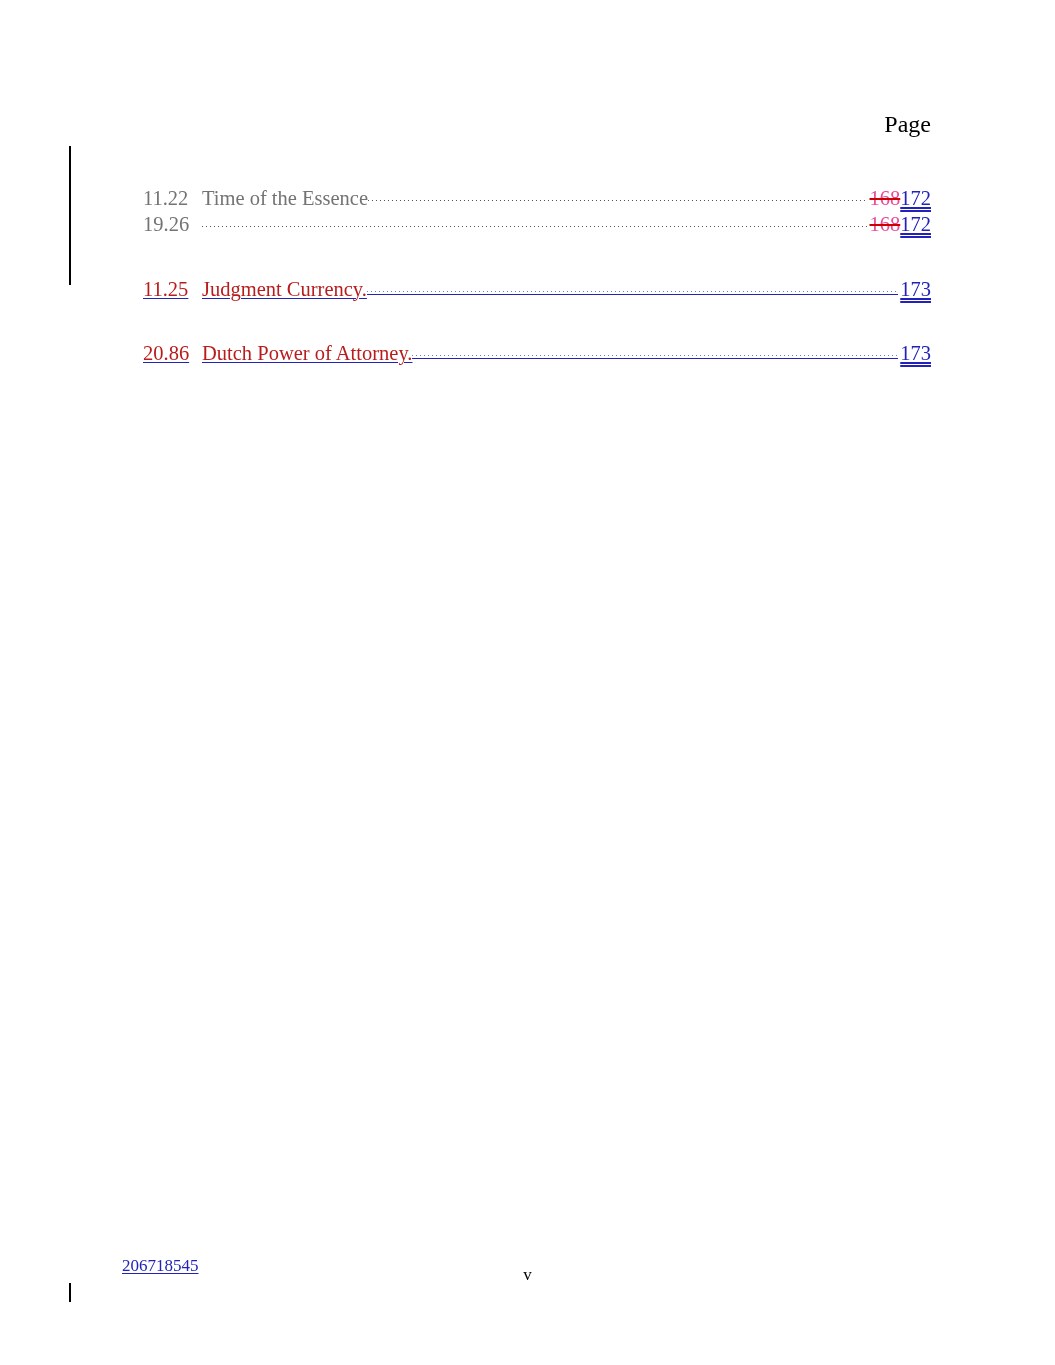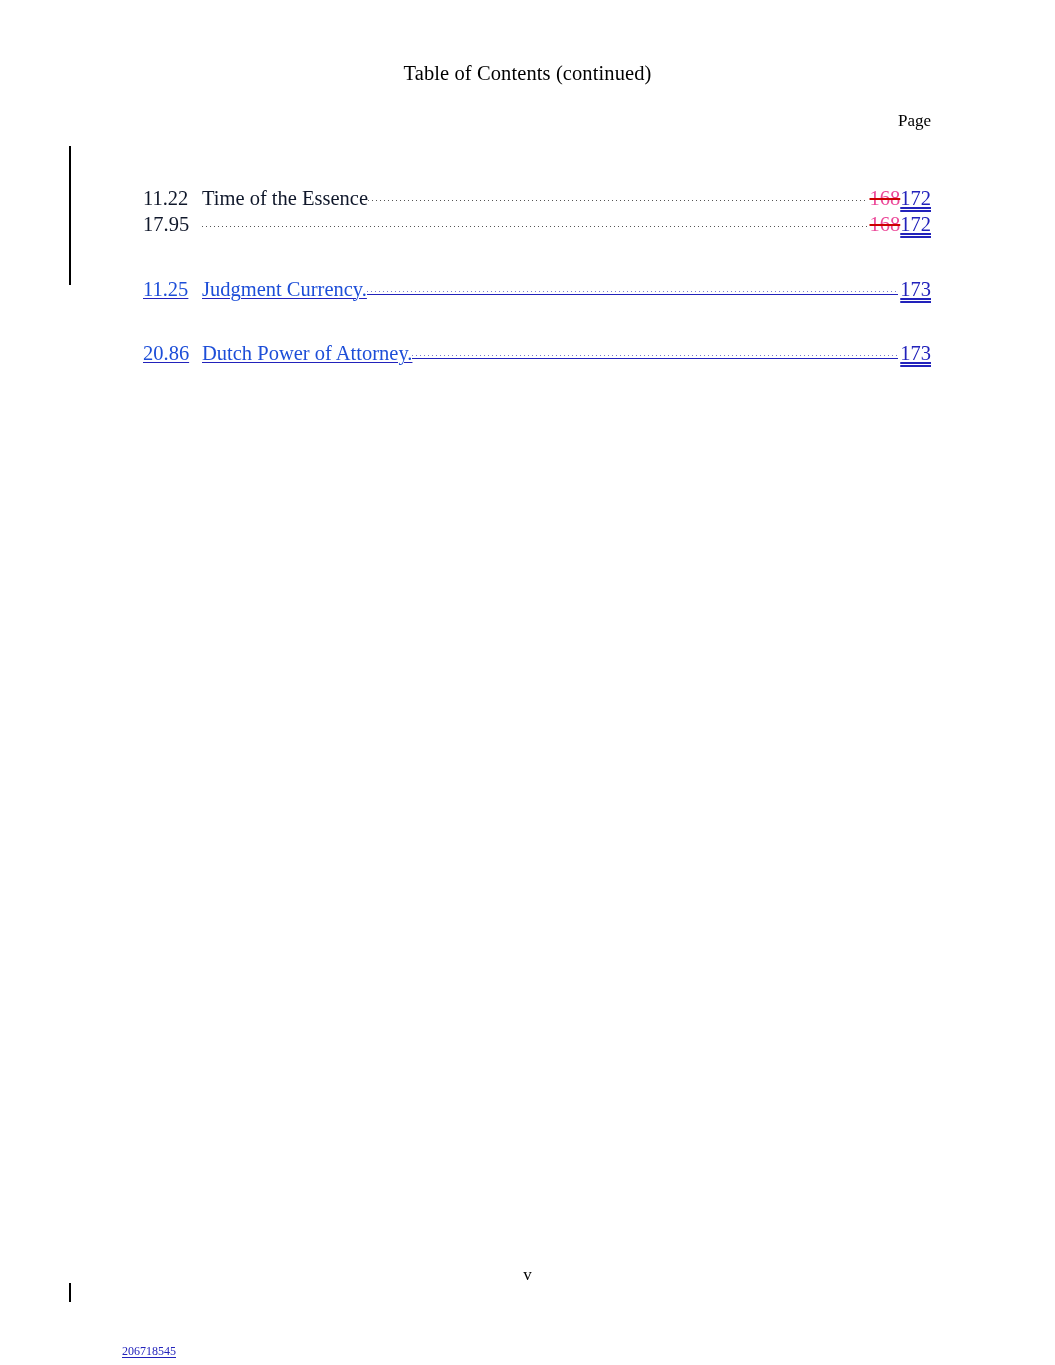--- a/index.html
+++ b/index.html
@@ -15,21 +15,21 @@
 
   .page { position:relative; width:1055px; height:1365px; }
 
   
   .doc-title {
     position:absolute; left:0; top:62px; width:1055px;
     text-align:center; font-size:20.5px; letter-spacing:0.1px;
   }
   .page-col-label {
     position:absolute; left:0; top:111px; width:931px;
-    text-align:right; font-size:17px;
+    text-align:right; font-size:24px;
   }
 
   
   .change-bar {
     position:absolute; left:69px; top:146px;
     width:2px; height:139px; background:#000000;
   }
   .change-bar-footer {
     position:absolute; left:69px; top:1283px;
     width:2px; height:19px; background:#000000;
@@ -55,21 +55,21 @@
     position:absolute; left:0; right:0; bottom:4px; height:1px;
     background-image:linear-gradient(to right,
         currentColor 0px, currentColor 1px, transparent 1px, transparent 4px);
     background-size:4px 1px;
     background-repeat:repeat-x;
   }
   .toc-pages { flex:0 0 auto; padding-left:2px; text-align:right; }
 
   
   .row-kept .toc-num,
-  .row-kept .toc-title { color:#0f172a; }
+  .row-kept .toc-title { color:#737373; }
   .row-kept .toc-leader { color:#555555; }
 
   
   .pg-del {
     color:#ec4899;
     text-decoration:line-through;
     text-decoration-color:#cc0000;
     text-decoration-thickness:1.5px;
   }
   
@@ -78,66 +78,65 @@
     text-decoration:underline;
     text-decoration-color:#2222bb;
     text-decoration-style:double;
     text-underline-offset:2px;
   }
 
   
   .row-ins { color:#2222bb; }
   .row-ins .toc-num,
   .row-ins .toc-title {
-    color:#1d4ed8;
+    color:#b91c1c;
     text-decoration:underline;
     text-decoration-color:#2222bb;
     text-underline-offset:2px;
     text-decoration-thickness:1px;
   }
   .row-ins .toc-leader { color:#7a7ad0; }
   .row-ins .toc-leader::before {
     content:"";
     position:absolute; left:0; right:0; bottom:1px; height:1px;
     background:#2222bb;
   }
 
   
   .folio {
     position:absolute; left:0; top:1265px; width:1055px;
     text-align:center; font-size:17px;
   }
   .doc-id {
-    position:absolute; left:122px; top:1344px;
-    font-size:12px; color:#2222bb;
+    position:absolute; left:122px; top:1256px;
+    font-size:17px; color:#2222bb;
     text-decoration:underline; text-decoration-color:#2222bb;
     text-underline-offset:2px;
     text-align:right;
   }
 </style>
 </head>
 <body>
 
 <div class="page">
 
-  <div class="doc-title">Table of Contents (continued)</div>
 
   <div class="page-col-label">Page</div>
 
   <div class="change-bar"></div>
 
   <div class="toc" id="toc-list">
       <div class="toc-row row-kept">
         <span class="toc-num">11.22</span>
         <span class="toc-title">Time of the Essence</span>
         <span class="toc-leader"></span>
         <span class="toc-pages"><span class="pg-del">168</span><span class="pg-ins">172</span></span>
       </div>
       <div class="toc-row row-kept">
-        <span class="toc-num">17.95</span>
+        <span class="toc-num">19.26</span>
         <span class="toc-leader"></span>
         <span class="toc-pages"><span class="pg-del">168</span><span class="pg-ins">172</span></span>
       </div>
       <div class="toc-row row-ins">
         <span class="toc-num">11.25</span>
         <span class="toc-title">Judgment Currency.</span>
         <span class="toc-leader"></span>
         <span class="toc-pages"><span class="pg-ins">173</span></span>
       </div>
       <div class="toc-row row-ins">

